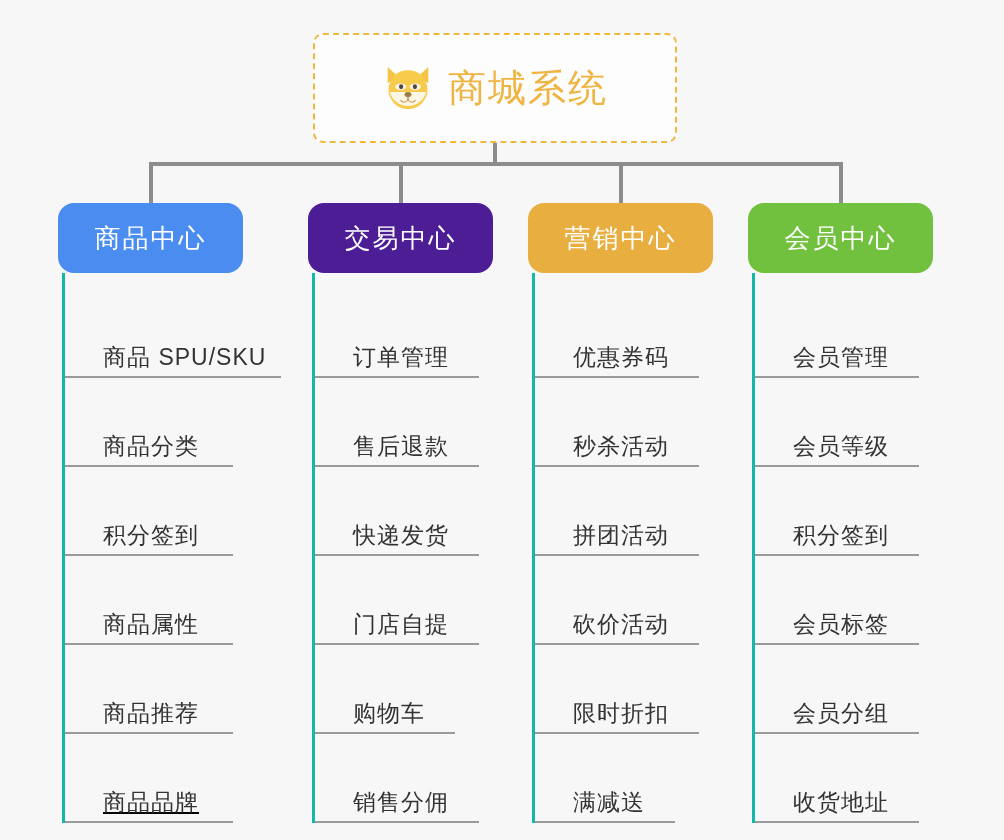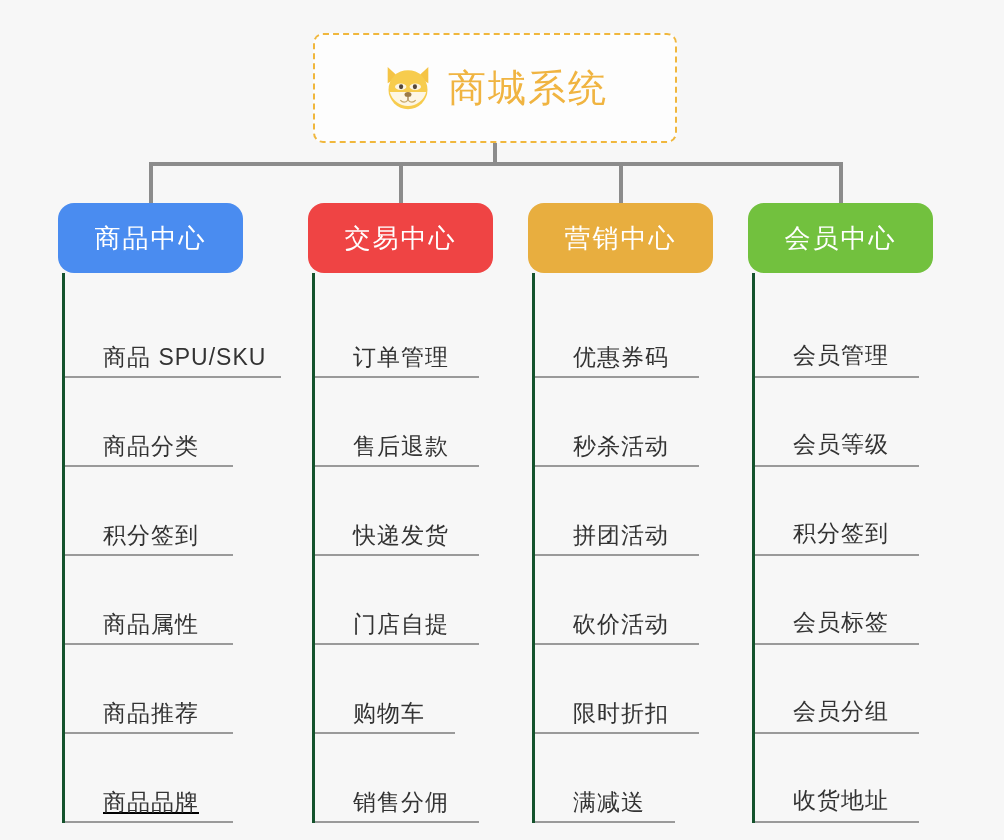--- a/index.html
+++ b/index.html
@@ -72,21 +72,21 @@
     align-items: center;
     justify-content: center;
     color: #ffffff;
     font-size: 26px;
     letter-spacing: 2px;
     white-space: nowrap;
   }
   .leaf-rail {
     position: relative;
     margin-left: 4px;
-    border-left: 3px solid #14532d;
+    border-left: 3px solid #14b8a6;
     padding-top: 16px;
   }
   .leaf {
     box-sizing: border-box;
     height: 89px;
     display: flex;
     align-items: flex-end;
     border-bottom: 2px solid #9a9a9a;
     padding-left: 38px;
     padding-bottom: 4px;
@@ -152,21 +152,21 @@
       <div class="leaf" style="width:168px;">
         <span class="leaf-label">商品推荐</span>
       </div>
       <div class="leaf" style="width:168px;text-decoration:underline;">
         <span class="leaf-label">商品品牌</span>
       </div>
     </div>
   </div>
 
   <div class="branch" style="left:308px;">
-    <div class="branch-header" style="background:#ef4444; width:185px;">
+    <div class="branch-header" style="background:#4c1d95; width:185px;">
       <span>交易中心</span>
     </div>
     <div class="leaf-rail">
       <div class="leaf" style="width:164px;">
         <span class="leaf-label">订单管理</span>
       </div>
       <div class="leaf" style="width:164px;">
         <span class="leaf-label">售后退款</span>
       </div>
       <div class="leaf" style="width:164px;">
@@ -203,21 +203,21 @@
       </div>
       <div class="leaf" style="width:164px;">
         <span class="leaf-label">限时折扣</span>
       </div>
       <div class="leaf" style="width:140px;">
         <span class="leaf-label">满减送</span>
       </div>
     </div>
   </div>
 
-  <div class="branch" style="left:748px;font-family:Liberation Mono, monospace;">
+  <div class="branch" style="left:748px;">
     <div class="branch-header" style="background:#72c13e; width:185px;">
       <span>会员中心</span>
     </div>
     <div class="leaf-rail">
       <div class="leaf" style="width:164px;">
         <span class="leaf-label">会员管理</span>
       </div>
       <div class="leaf" style="width:164px;">
         <span class="leaf-label">会员等级</span>
       </div>

